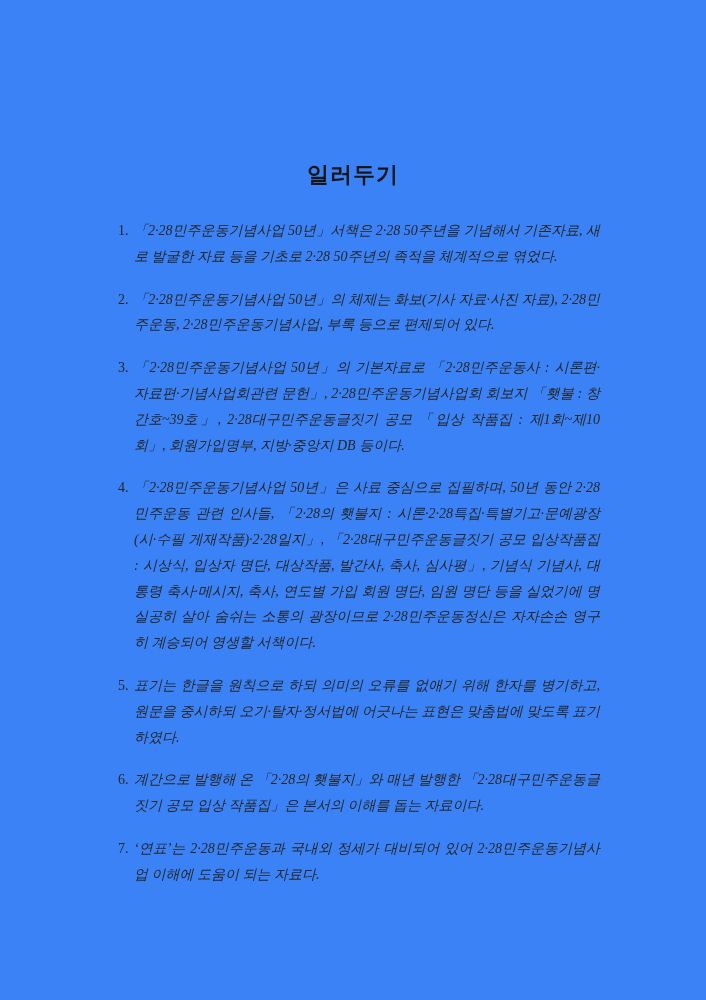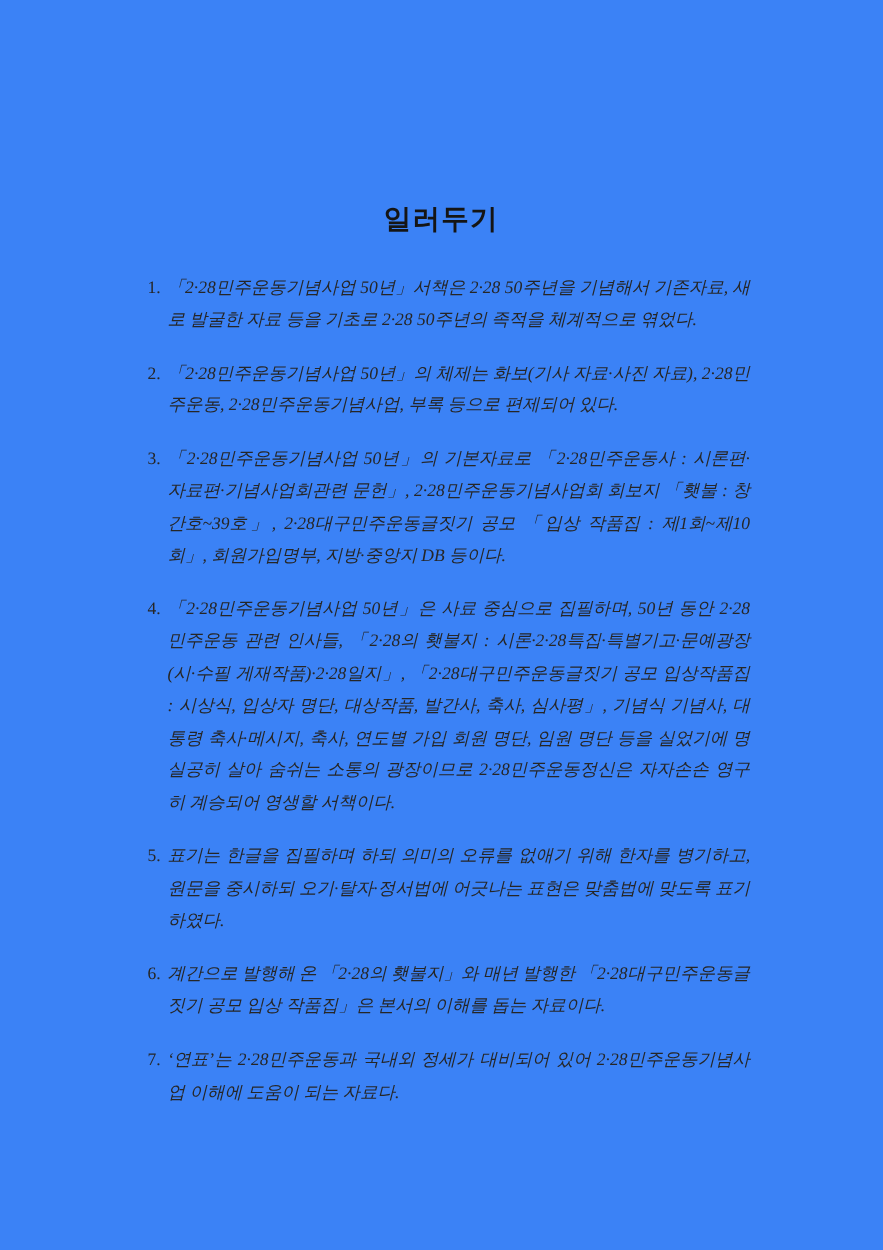--- a/index.html
+++ b/index.html
@@ -70,21 +70,21 @@
     <li class="note-item">
       <span class="note-num">3.</span>
       <span class="note-text">「2·28민주운동기념사업 50년」의 기본자료로 「2·28민주운동사 : 시론편·자료편·기념사업회관련 문헌」, 2·28민주운동기념사업회 회보지 「횃불 : 창간호~39호」, 2·28대구민주운동글짓기 공모 「입상 작품집 : 제1회~제10회」, 회원가입명부, 지방·중앙지 DB 등이다.</span>
     </li>
     <li class="note-item">
       <span class="note-num">4.</span>
       <span class="note-text">「2·28민주운동기념사업 50년」은 사료 중심으로 집필하며, 50년 동안 2·28민주운동 관련 인사들, 「2·28의 횃불지 : 시론·2·28특집·특별기고·문예광장(시·수필 게재작품)·2·28일지」, 「2·28대구민주운동글짓기 공모 입상작품집 : 시상식, 입상자 명단, 대상작품, 발간사, 축사, 심사평」, 기념식 기념사, 대통령 축사·메시지, 축사, 연도별 가입 회원 명단, 임원 명단 등을 실었기에 명실공히 살아 숨쉬는 소통의 광장이므로 2·28민주운동정신은 자자손손 영구히 계승되어 영생할 서책이다.</span>
     </li>
     <li class="note-item">
       <span class="note-num">5.</span>
-      <span class="note-text">표기는 한글을 집필하며 하되 의미의 오류를 없애기 위해 한자를 병기하고, 원문을 중시하되 오기·탈자·정서법에 어긋나는 표현은 맞춤법에 맞도록 표기하였다.</span>
+      <span class="note-text">표기는 한글을 원칙으로 하되 의미의 오류를 없애기 위해 한자를 병기하고, 원문을 중시하되 오기·탈자·정서법에 어긋나는 표현은 맞춤법에 맞도록 표기하였다.</span>
     </li>
     <li class="note-item">
       <span class="note-num">6.</span>
       <span class="note-text">계간으로 발행해 온 「2·28의 횃불지」와 매년 발행한 「2·28대구민주운동글짓기 공모 입상 작품집」은 본서의 이해를 돕는 자료이다.</span>
     </li>
     <li class="note-item">
       <span class="note-num">7.</span>
       <span class="note-text">‘연표’는 2·28민주운동과 국내외 정세가 대비되어 있어 2·28민주운동기념사업 이해에 도움이 되는 자료다.</span>
     </li>
   </ol>

